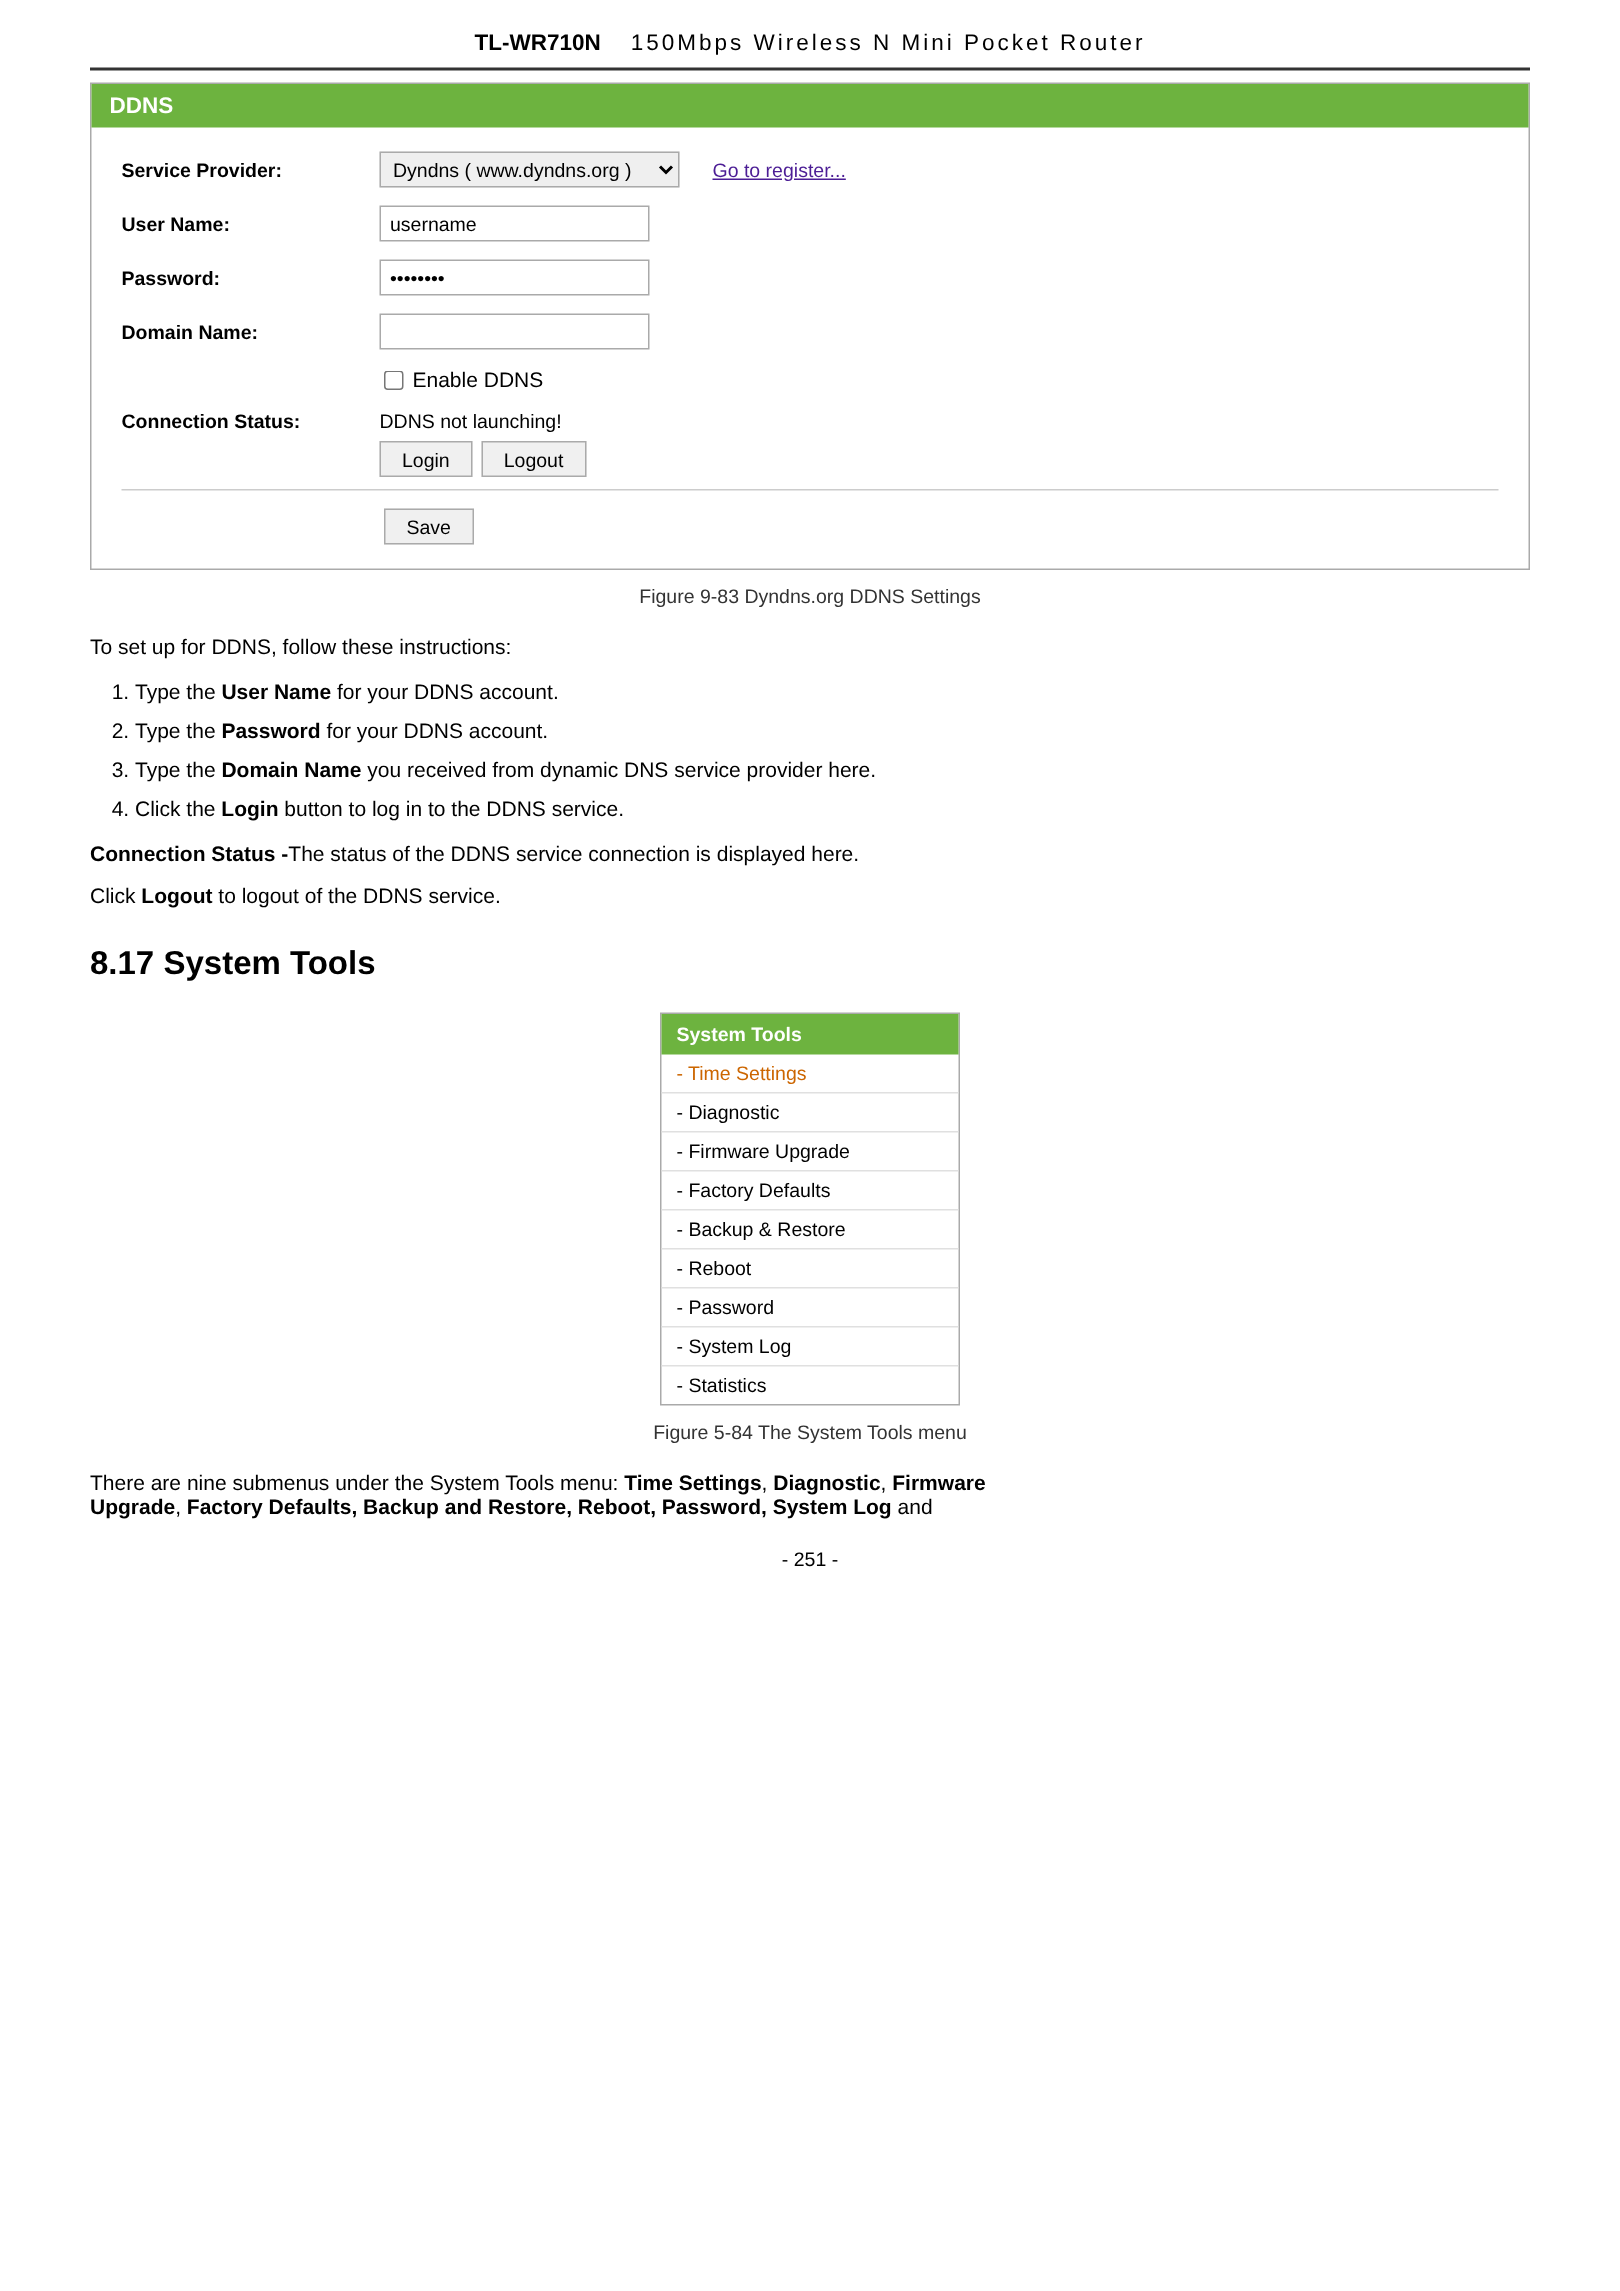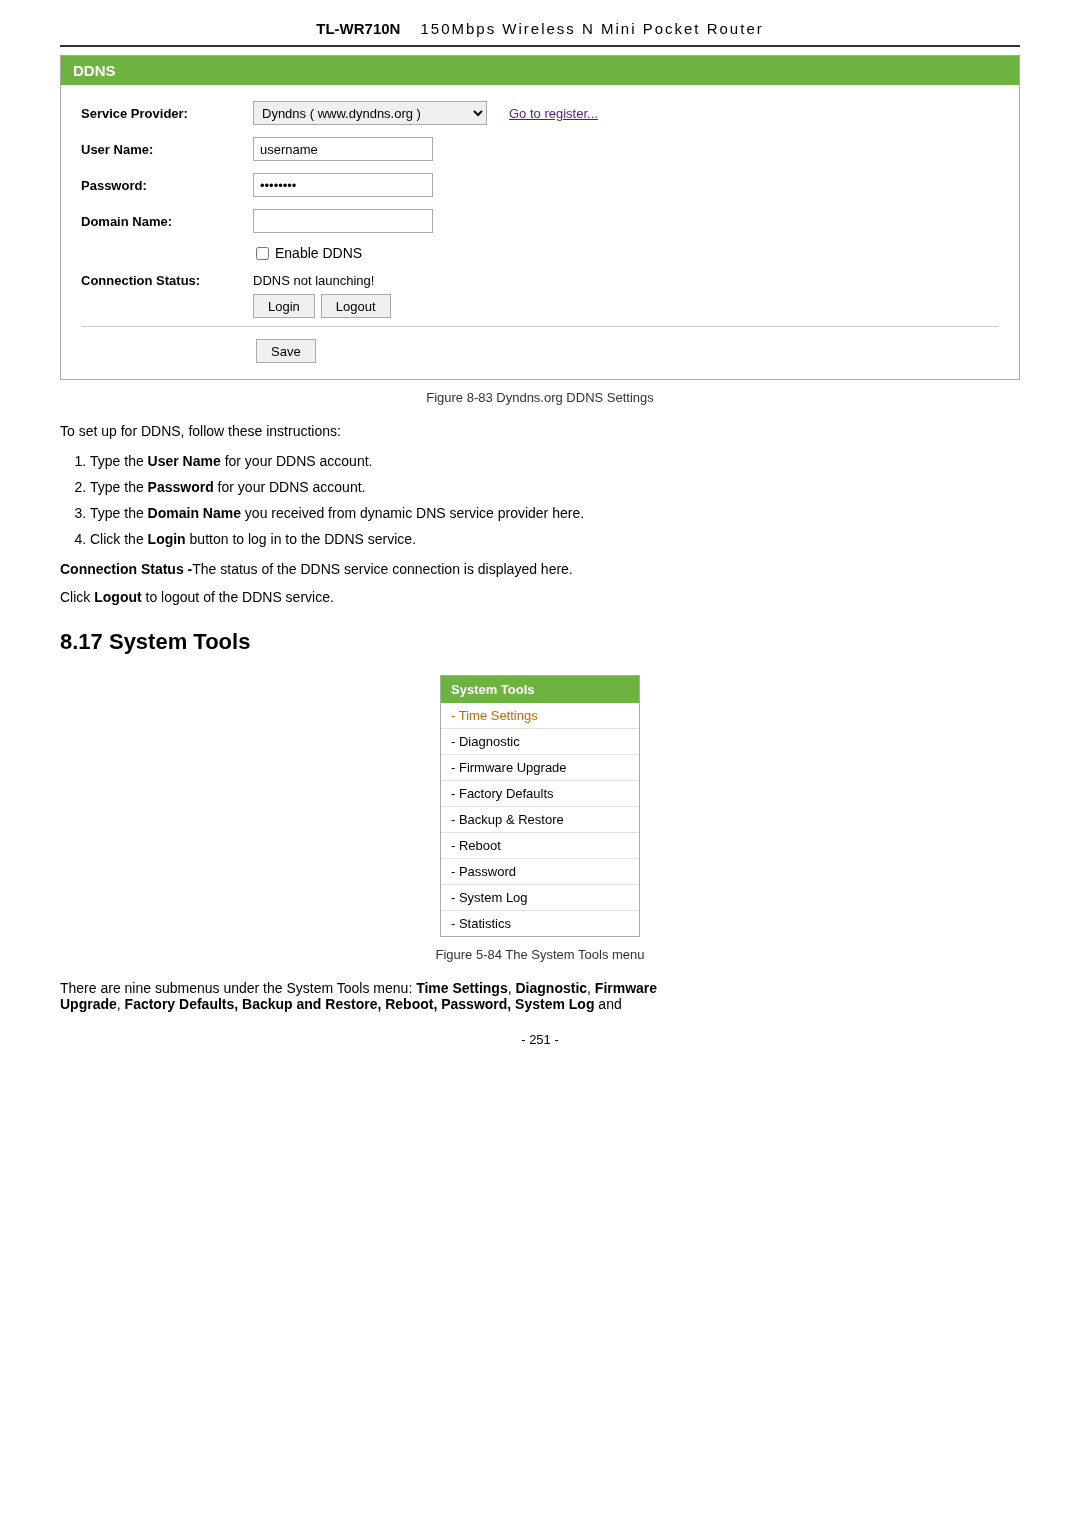--- a/index.html
+++ b/index.html
@@ -62,21 +62,21 @@
       padding: 3px 6px;
       font-size: 13px;
       height: 24px;
       width: 180px;
     }
     .select-control {
       border: 1px solid #aaa;
       padding: 2px 4px;
       font-size: 13px;
       height: 24px;
-      width: 234px;
+      width: 200px;
     }
     .go-to-register {
       color: #4c1d95;
       font-size: 13px;
       margin-left: 22px;
       text-decoration: underline;
       cursor: pointer;
     }
     .checkbox-row {
       display: flex;
@@ -252,21 +252,21 @@
         </div>
       </div>
     </div>
 
     <div class="save-row">
       <button class="btn">Save</button>
     </div>
   </div>
 </div>
 
-<p class="figure-caption">Figure 8-83 Dyndns.org DDNS Settings</p>
+<p class="figure-caption">Figure 9-83 Dyndns.org DDNS Settings</p>
 
 <p class="instructions-text">To set up for DDNS, follow these instructions:</p>
 
 <ol class="ordered-list">
   <li>Type the <strong>User Name</strong> for your DDNS account.</li>
   <li>Type the <strong>Password</strong> for your DDNS account.</li>
   <li>Type the <strong>Domain Name</strong> you received from dynamic DNS service provider here.</li>
   <li>Click the <strong>Login</strong> button to log in to the DDNS service.</li>
 </ol>
 

